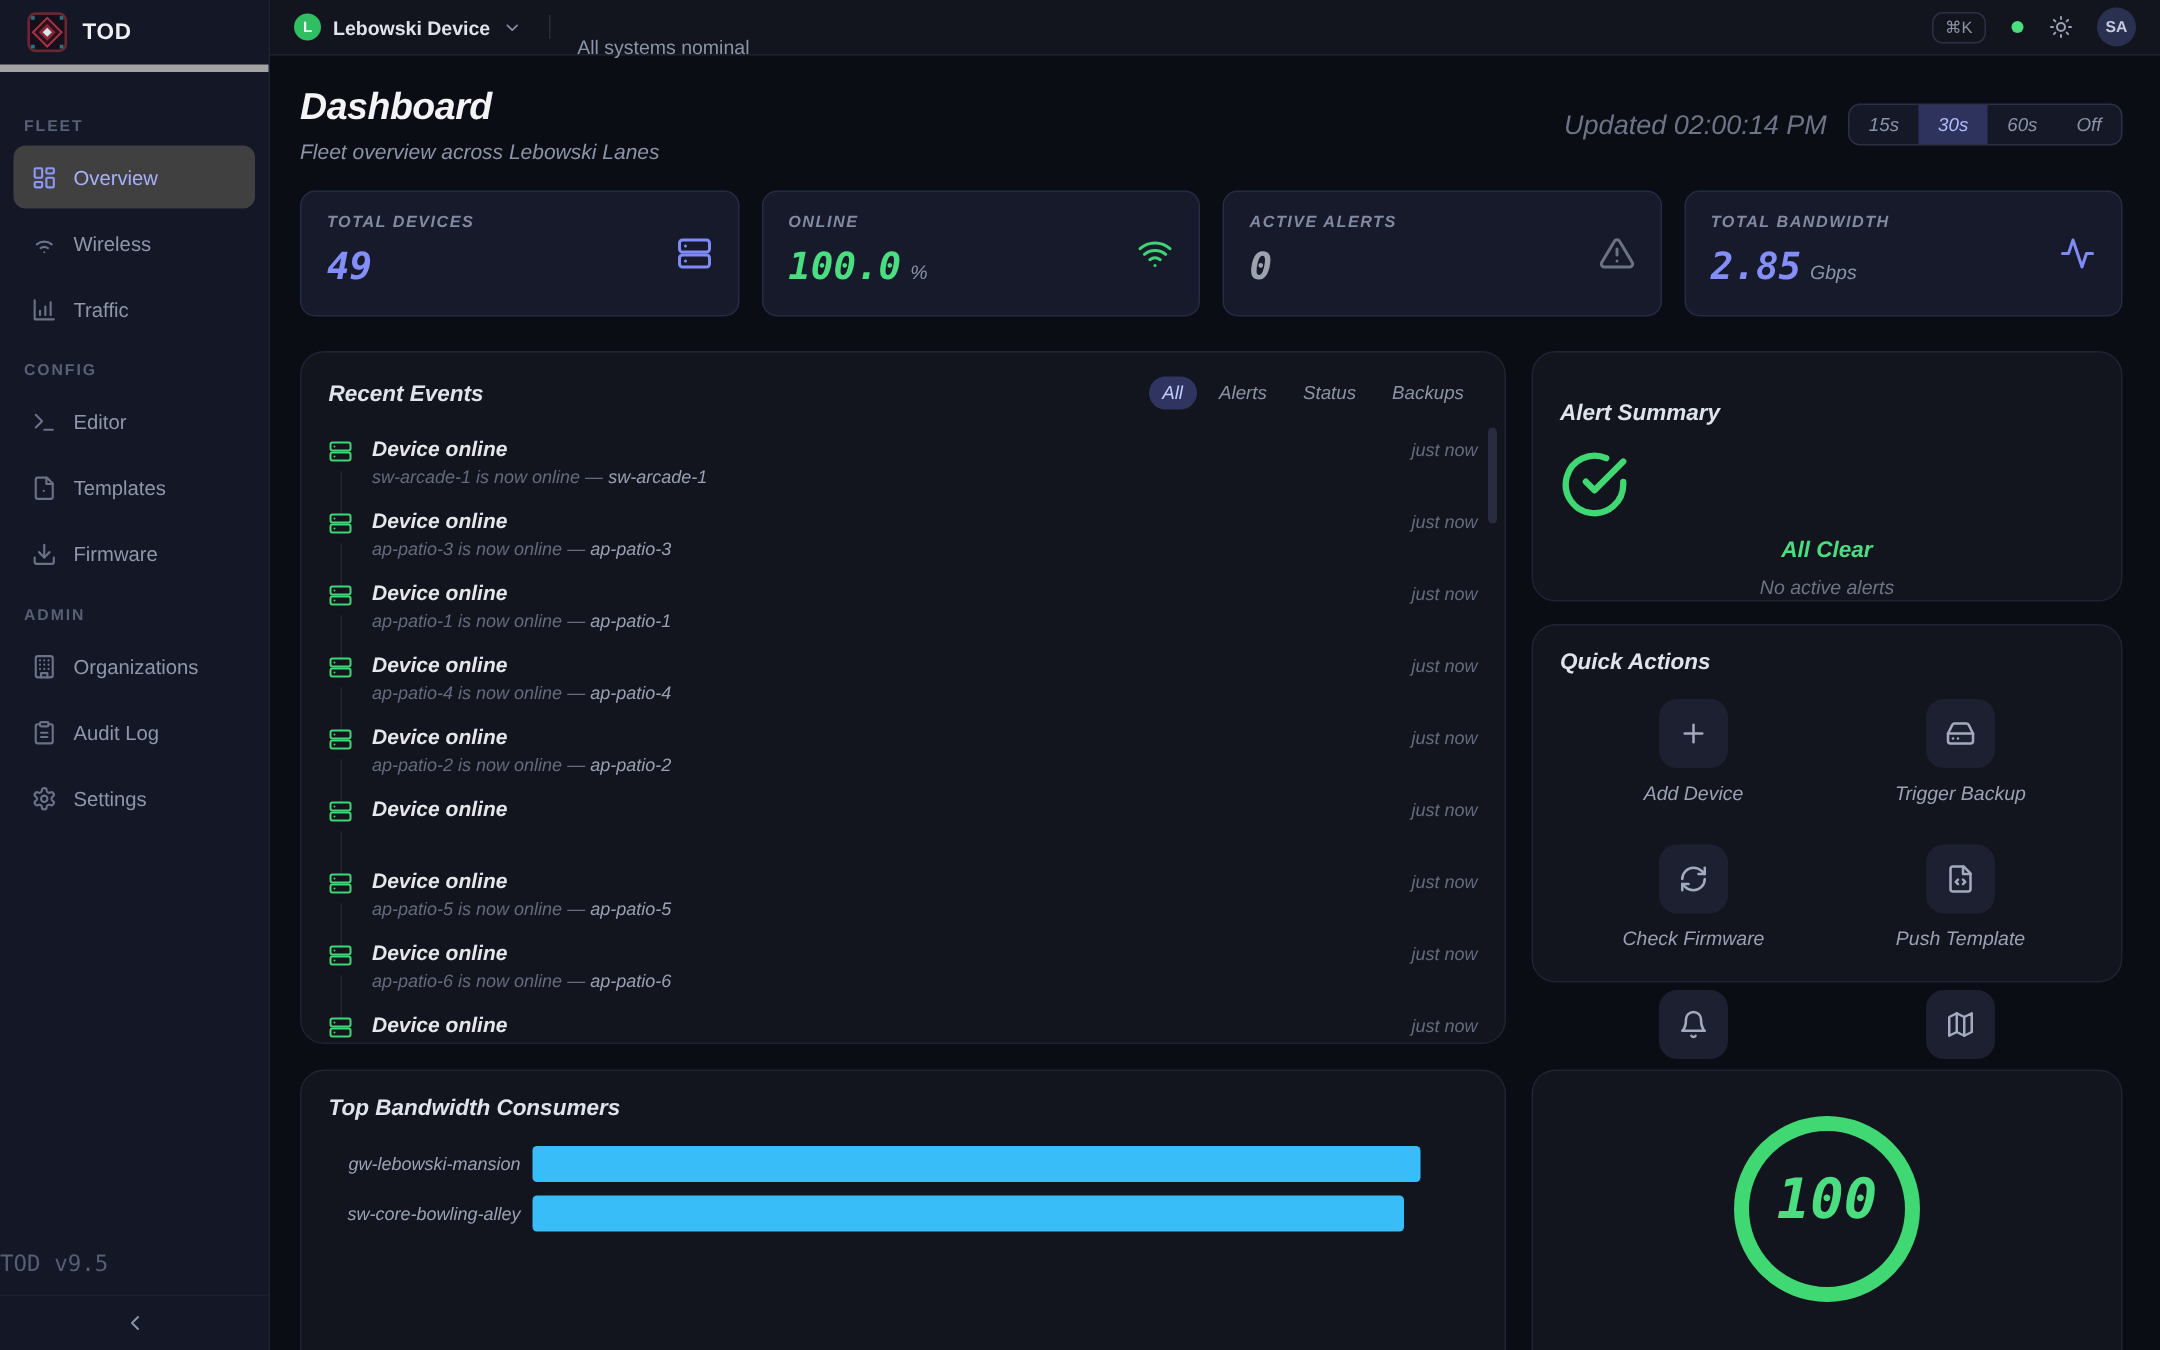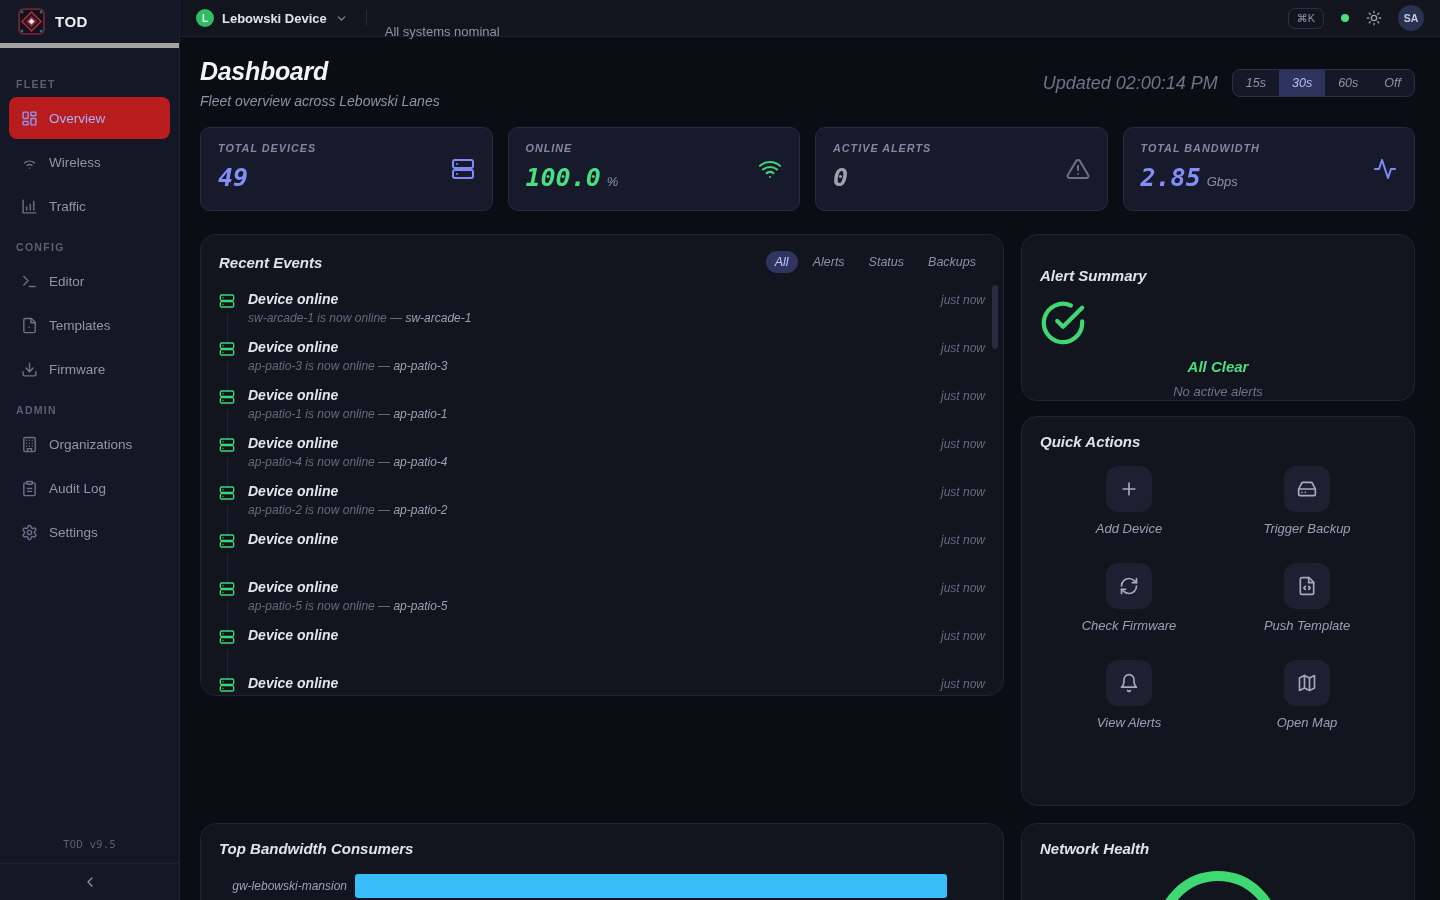--- a/index.html
+++ b/index.html
@@ -22,24 +22,24 @@
   .logo-row { height:48px; display:flex; align-items:center; gap:10px; padding:0 18px; border-bottom:5px solid #a3a3a3; }
   .logo-box { width:27px; height:27px; }
   .logo-text { font-size:15px; font-weight:700; letter-spacing:.5px; color:#eef0f4; }
   .nav { padding-top:16px; flex:1; }
   .sec-label { font-size:10.5px; letter-spacing:1.3px; color:#596075; font-weight:700; margin:14px 16px 7px 16px; }
   .nav-item {
     display:flex; align-items:center; gap:11px; height:42px; margin:2px 9px; padding:0 12px;
     border-radius:8px; color:#9096aa; font-size:13.5px; cursor:pointer;
   }
   .nav-item .nico { color:#6a7188; width:17px; height:17px; }
-  .nav-item.active { background:#b91c1c; color:#a7b0fa; }
+  .nav-item.active { background:#404040; color:#a7b0fa; }
   .nav-item.active .nico { color:#8d97f7; }
   .side-foot { border-top:0; }
-  .version { text-align:center; font-family:"DejaVu Sans Mono", monospace; font-size:11px; color:#565d74; padding:9px 0 12px; }
+  .version { text-align:left; font-family:"DejaVu Sans Mono", monospace; font-size:15px; color:#565d74; padding:9px 0 12px; }
   .collapse-row { border-top:1px solid #1d2133; height:37px; display:flex; align-items:center; justify-content:center; color:#8b93a7; cursor:pointer; }
 
   
   .topbar {
     position:absolute; left:180px; right:0; top:0; height:37px;
     background:#13151e; border-bottom:1px solid #1e2130;
     display:flex; align-items:center; padding:0 16px; gap:10px; z-index:2;
   }
   .org-switch { display:flex; align-items:center; gap:8px; cursor:pointer; }
   .org-avatar { width:18px; height:18px; border-radius:50%; background:#2fbe62; color:#eafff0; font-size:10px; font-weight:700; display:flex; align-items:center; justify-content:center; }
@@ -98,21 +98,21 @@
   .ev-scroll-thumb { position:absolute; right:5px; top:50px; width:6px; height:64px; background:#272c41; border-radius:3px; cursor:grab; }
 
   
   .alert-panel { height:167px; padding:32px 18px; }
   .alert-center { text-align:center; margin-top:16px; }
   .alert-check { color:#3fd873; margin:0 auto; width:46px; height:46px; }
   .alert-status { font-size:15px; font-weight:600; color:#4ade80; margin-top:12px; }
   .alert-detail { font-size:13px; color:#6d7487; margin-top:9px; }
 
   
-  .qa-panel { height:390px; padding:16px 18px; }
+  .qa-panel { height:239px; padding:16px 18px; }
   .qa-grid { display:grid; grid-template-columns:1fr 1fr; row-gap:27px; margin-top:16px; }
   .qa-item { text-align:center; cursor:pointer; }
   .qa-btn { width:46px; height:46px; border-radius:12px; background:#1c2031; color:#a3aac0; display:inline-flex; align-items:center; justify-content:center; }
   .qa-label { font-size:13px; color:#9aa1b5; margin-top:9px; }
 
   
   .bottom-grid { display:grid; grid-template-columns:1fr 394px; gap:17px; margin-top:17px; align-items:start; }
   .bw-panel { height:280px; padding:16px 18px; }
   .bw-rows { margin-top:17px; }
   .bw-row { display:flex; align-items:center; margin-bottom:9px; }
@@ -494,20 +494,23 @@
     <span class="ev-rail">
       <svg class="ic" viewBox="0 0 24 24" width="16" height="16">
                 <rect x="2" y="3" width="20" height="8" rx="2"></rect>
                 <rect x="2" y="13" width="20" height="8" rx="2"></rect>
                 <line x1="6" y1="7" x2="6.01" y2="7"></line>
                 <line x1="6" y1="17" x2="6.01" y2="17"></line>
               </svg>
     </span>
     <span class="ev-main">
       <span class="ev-title" style="display:block">Device online</span>
+      <span class="ev-sub" style="display:block">
+        <span>ap-patio-6 is now online</span> <span class="ev-sep">—</span> <span class="ev-dev">ap-patio-6</span>
+      </span>
     </span>
     <span class="ev-time">just now</span>
   </div>
 
   <div class="ev-row">
     <span class="ev-rail">
       <svg class="ic" viewBox="0 0 24 24" width="16" height="16">
                 <rect x="2" y="3" width="20" height="8" rx="2"></rect>
                 <rect x="2" y="13" width="20" height="8" rx="2"></rect>
                 <line x1="6" y1="7" x2="6.01" y2="7"></line>
@@ -617,20 +620,19 @@
           </div>
           <div class="bw-row">
             <span class="bw-label">sw-core-bowling-alley</span>
             <span class="bw-track">
               <span class="bw-bar" style="display: block; width: 92.3%; background: rgb(56, 189, 248);"></span>
             </span>
           </div>
         </div>
     </div>
     <div class="panel nh-panel">
-      <div class="panel-title">Network Health</div>
       <div class="gauge">
         <div class="gauge-num">100</div>
       </div>
     </div>
   </section>
 
 </main>
 
 </body></html>

